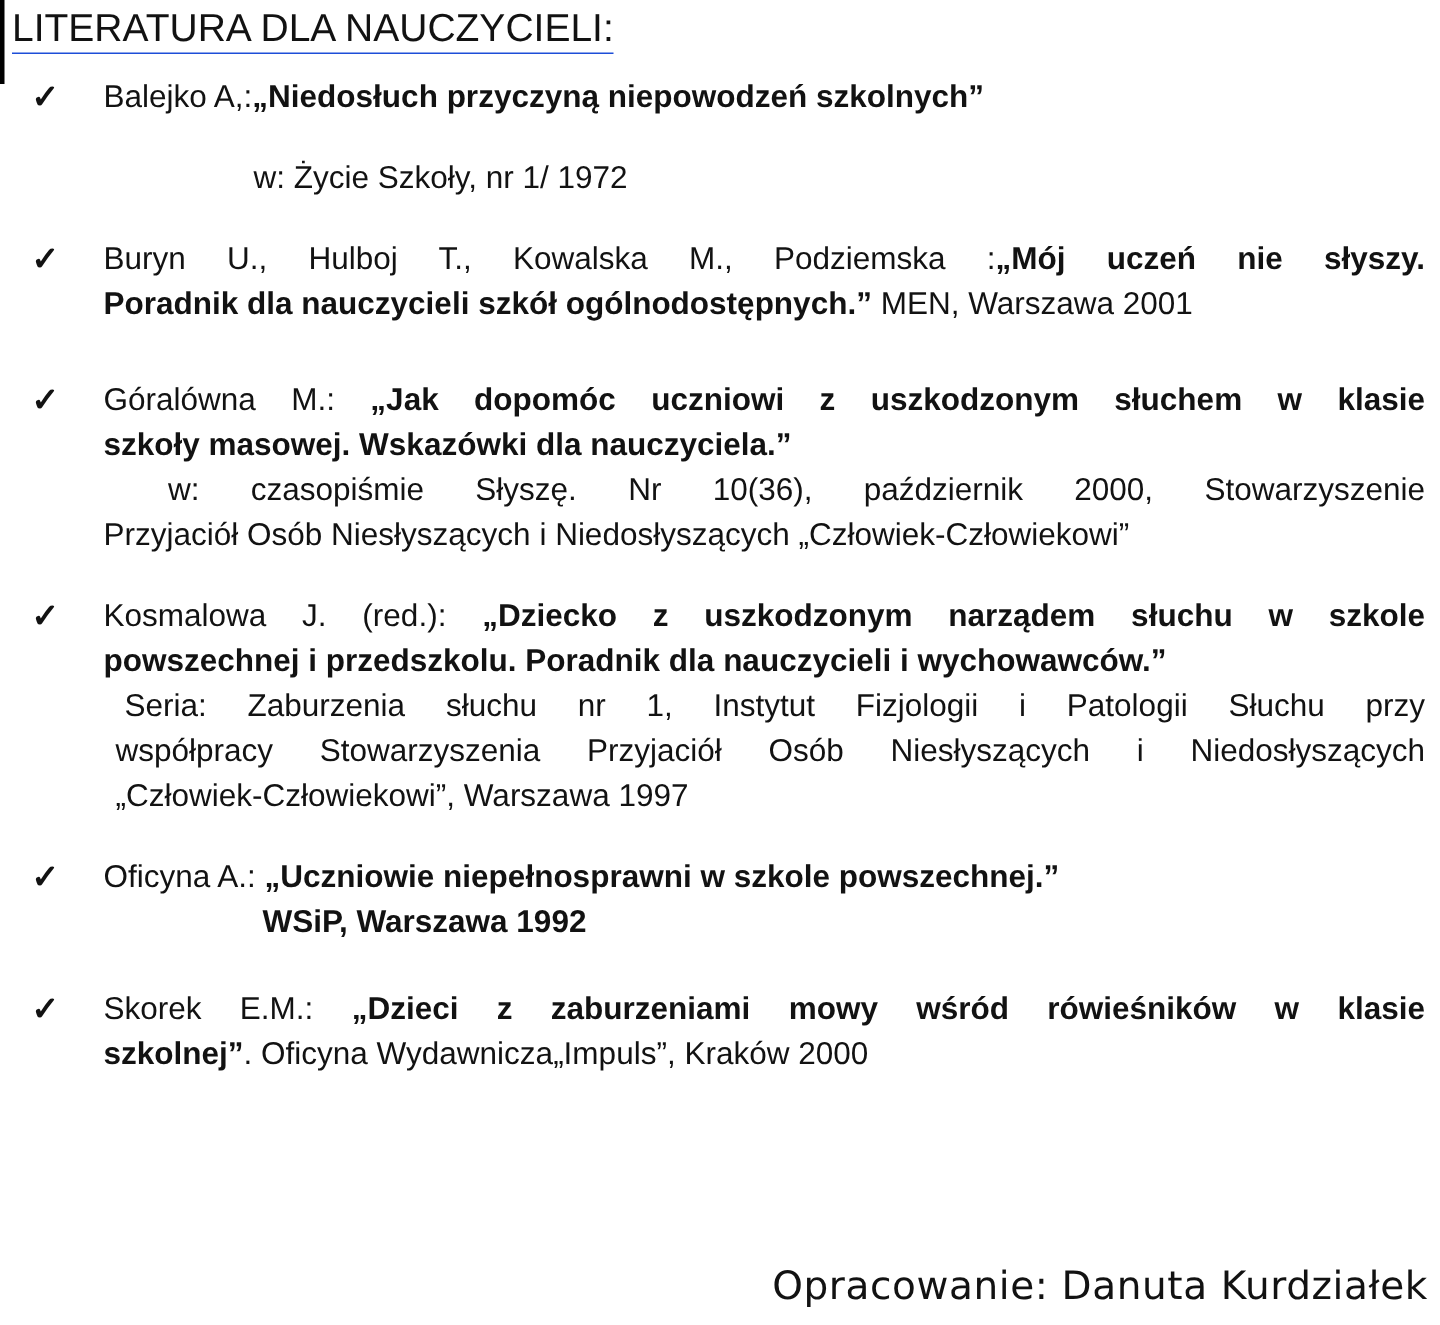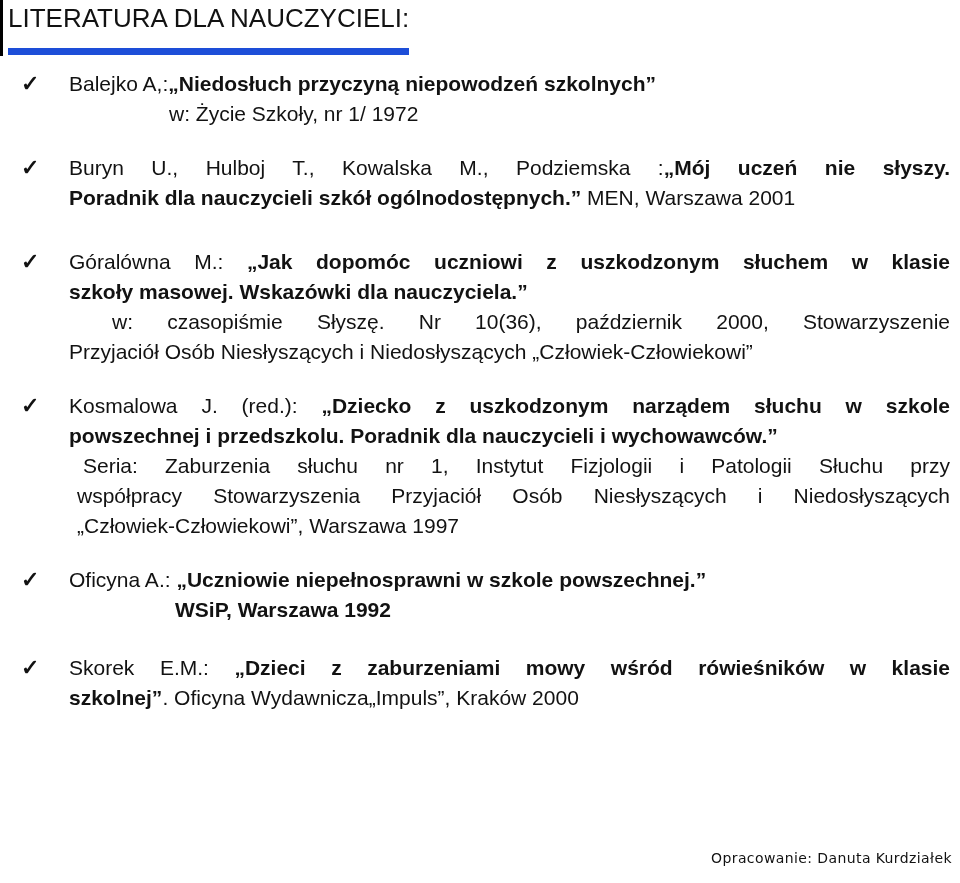--- a/index.html
+++ b/index.html
@@ -19,22 +19,22 @@
   }
   .doc { padding-top: 3px; }
   .title {
     margin: 0 0 14px 8px;
     font-size: 26px;
     line-height: 30px;
     font-weight: 400;
   }
   .title .underlined {
     display: inline-block;
-    border-bottom: 7px solid #1d4ed8;
-    padding-bottom: 15px;
+    border-bottom: 1px solid #1d4ed8;
+    padding-bottom: 2px;
   }
   .item { display: flex; margin-bottom: 24px; }
   .item.gap-lg { margin-bottom: 34px; }
   .item.gap-md { margin-bottom: 28px; }
   .mark {
     flex: 0 0 auto;
     width: 48px;
     margin-left: 21px;
     font-weight: 700;
     font-size: 22px;
@@ -42,28 +42,28 @@
   .content { flex: 1 1 auto; margin-right: 10px; min-width: 0; }
   .ln { white-space: nowrap; }
   .ln.just {
     white-space: normal;
     text-align: justify;
     text-align-last: justify;
   }
   .i8   { padding-left: 8px; }
   .i14  { padding-left: 14px; }
   .i43  { padding-left: 43px; }
-  .i100 { padding-left: 100px; }
+  .i100 { padding-left: 100px; margin-top: 24px; }
   .i106 { padding-left: 106px; font-weight: bold; }
   .b { font-weight: 700; }
   .footer {
     position: absolute;
     right: 8px; top: 843px;
     font-family: "DejaVu Sans", sans-serif;
-    font-size: 14px;
+    font-size: 26px;
     letter-spacing: 0.4px;
   }
 </style>
 </head>
 <body>
 
 <div class="edge-mark"></div>
 
 <div class="doc">
 

